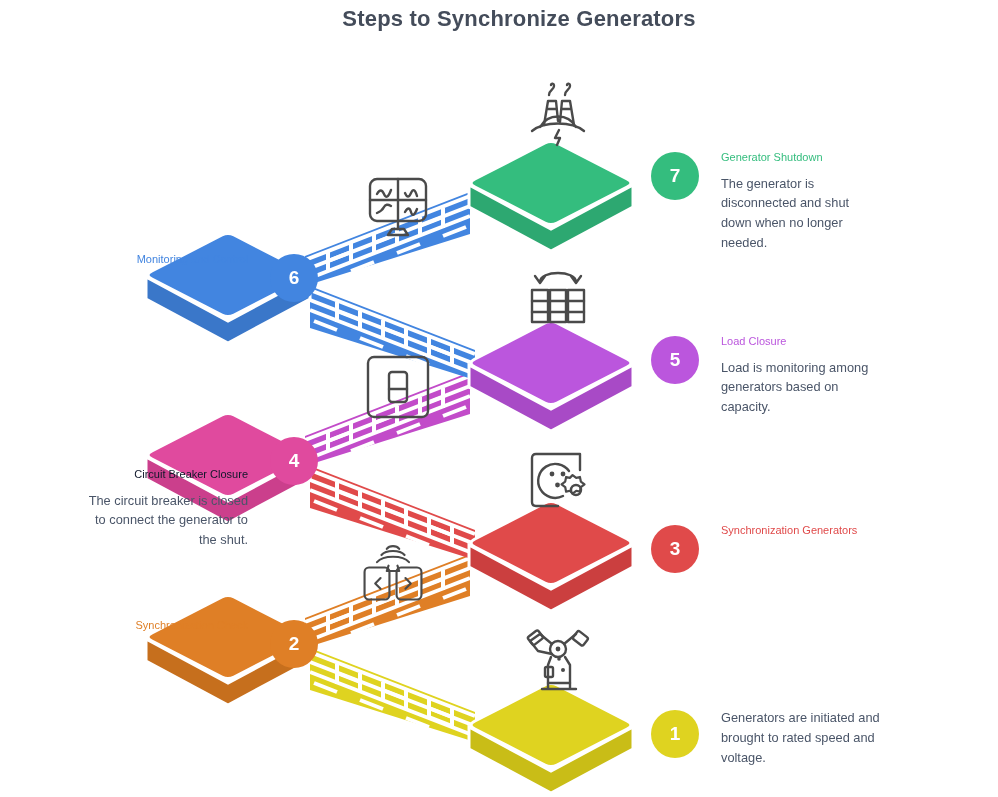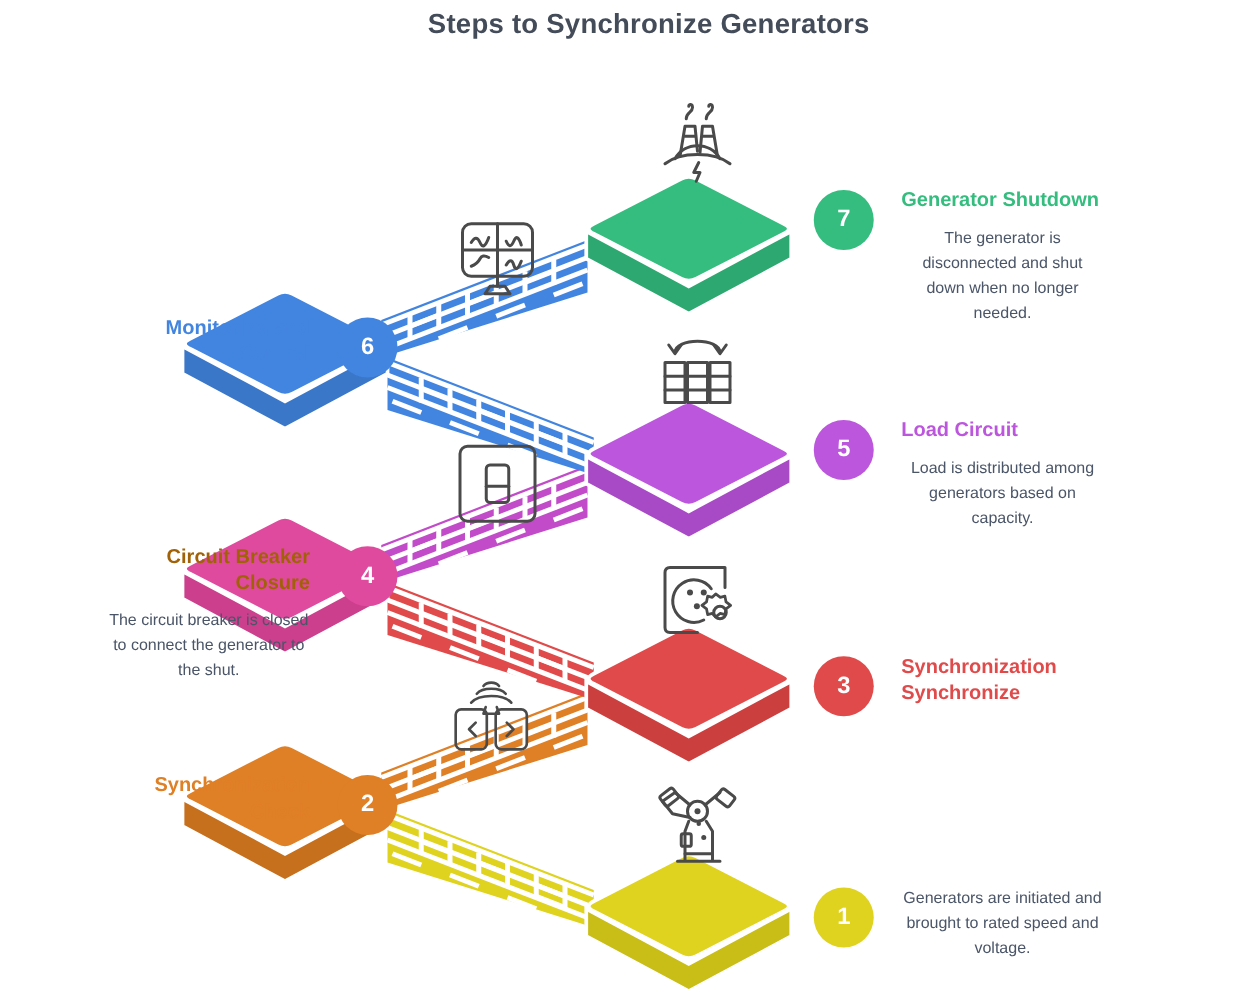--- a/index.html
+++ b/index.html
@@ -42,25 +42,25 @@
     margin-top:2px;
   }
   .step.right .badge { margin-right:22px; }
   .step.left  .badge { margin-left:22px; }
 
   .txt { width:162px; }
   .step.right .txt { text-align:left; }
   .step.left  .txt { text-align:right; }
 
   .s-title {
-    font-size:16px; font-weight:bold; line-height:1.32;
+    font-size:11px; font-weight:normal; line-height:1.32;
     margin-bottom:9px;
   }
   .s-desc {
-    font-size:12.8px; line-height:1.56; color:#4a5568;text-align:center;
+    font-size:12.8px; line-height:1.56; color:#4a5568;
   }
 
   
   #step-7 { left:651px; top:150px; }
   #step-6 { left:86px;  top:252px; }
   #step-5 { left:651px; top:334px; }
   #step-4 { left:86px;  top:435px; }
   #step-3 { left:651px; top:523px; }
   #step-2 { left:86px;  top:618px; }
   #step-1 { left:651px; top:708px; }
@@ -356,37 +356,37 @@
 <div class="step left" id="step-6">
   <div class="badge" style="background: rgb(66, 133, 224);">6</div>
   <div class="txt">
     <div class="s-title" style="color: rgb(66, 133, 224);">Monitoring and Control</div>
   </div>
 </div>
 
 <div class="step right" id="step-5">
   <div class="badge" style="background: rgb(187, 86, 221);">5</div>
   <div class="txt">
-    <div class="s-title" style="color: rgb(187, 86, 221);">Load Circuit</div>
-    <div class="s-desc">Load is distributed among generators based on capacity.</div>
+    <div class="s-title" style="color: rgb(187, 86, 221);">Load Closure</div>
+    <div class="s-desc">Load is monitoring among generators based on capacity.</div>
   </div>
 </div>
 
 <div class="step left" id="step-4">
   <div class="badge" style="background: rgb(224, 74, 158);">4</div>
   <div class="txt">
-    <div class="s-title" style="color: #a16207;">Circuit Breaker Closure</div>
+    <div class="s-title" style="color: #0f172a; margin-top: 32px;">Circuit Breaker Closure</div>
     <div class="s-desc">The circuit breaker is closed to connect the generator to the shut.</div>
   </div>
 </div>
 
 <div class="step right" id="step-3">
   <div class="badge" style="background: rgb(224, 74, 74);">3</div>
   <div class="txt">
-    <div class="s-title" style="color: rgb(224, 74, 74);">Synchronization Synchronize</div>
+    <div class="s-title" style="color: rgb(224, 74, 74);">Synchronization Generators</div>
   </div>
 </div>
 
 <div class="step left" id="step-2">
   <div class="badge" style="background: rgb(223, 127, 38);">2</div>
   <div class="txt">
     <div class="s-title" style="color: rgb(223, 127, 38);">Synchronization Check</div>
   </div>
 </div>
 

